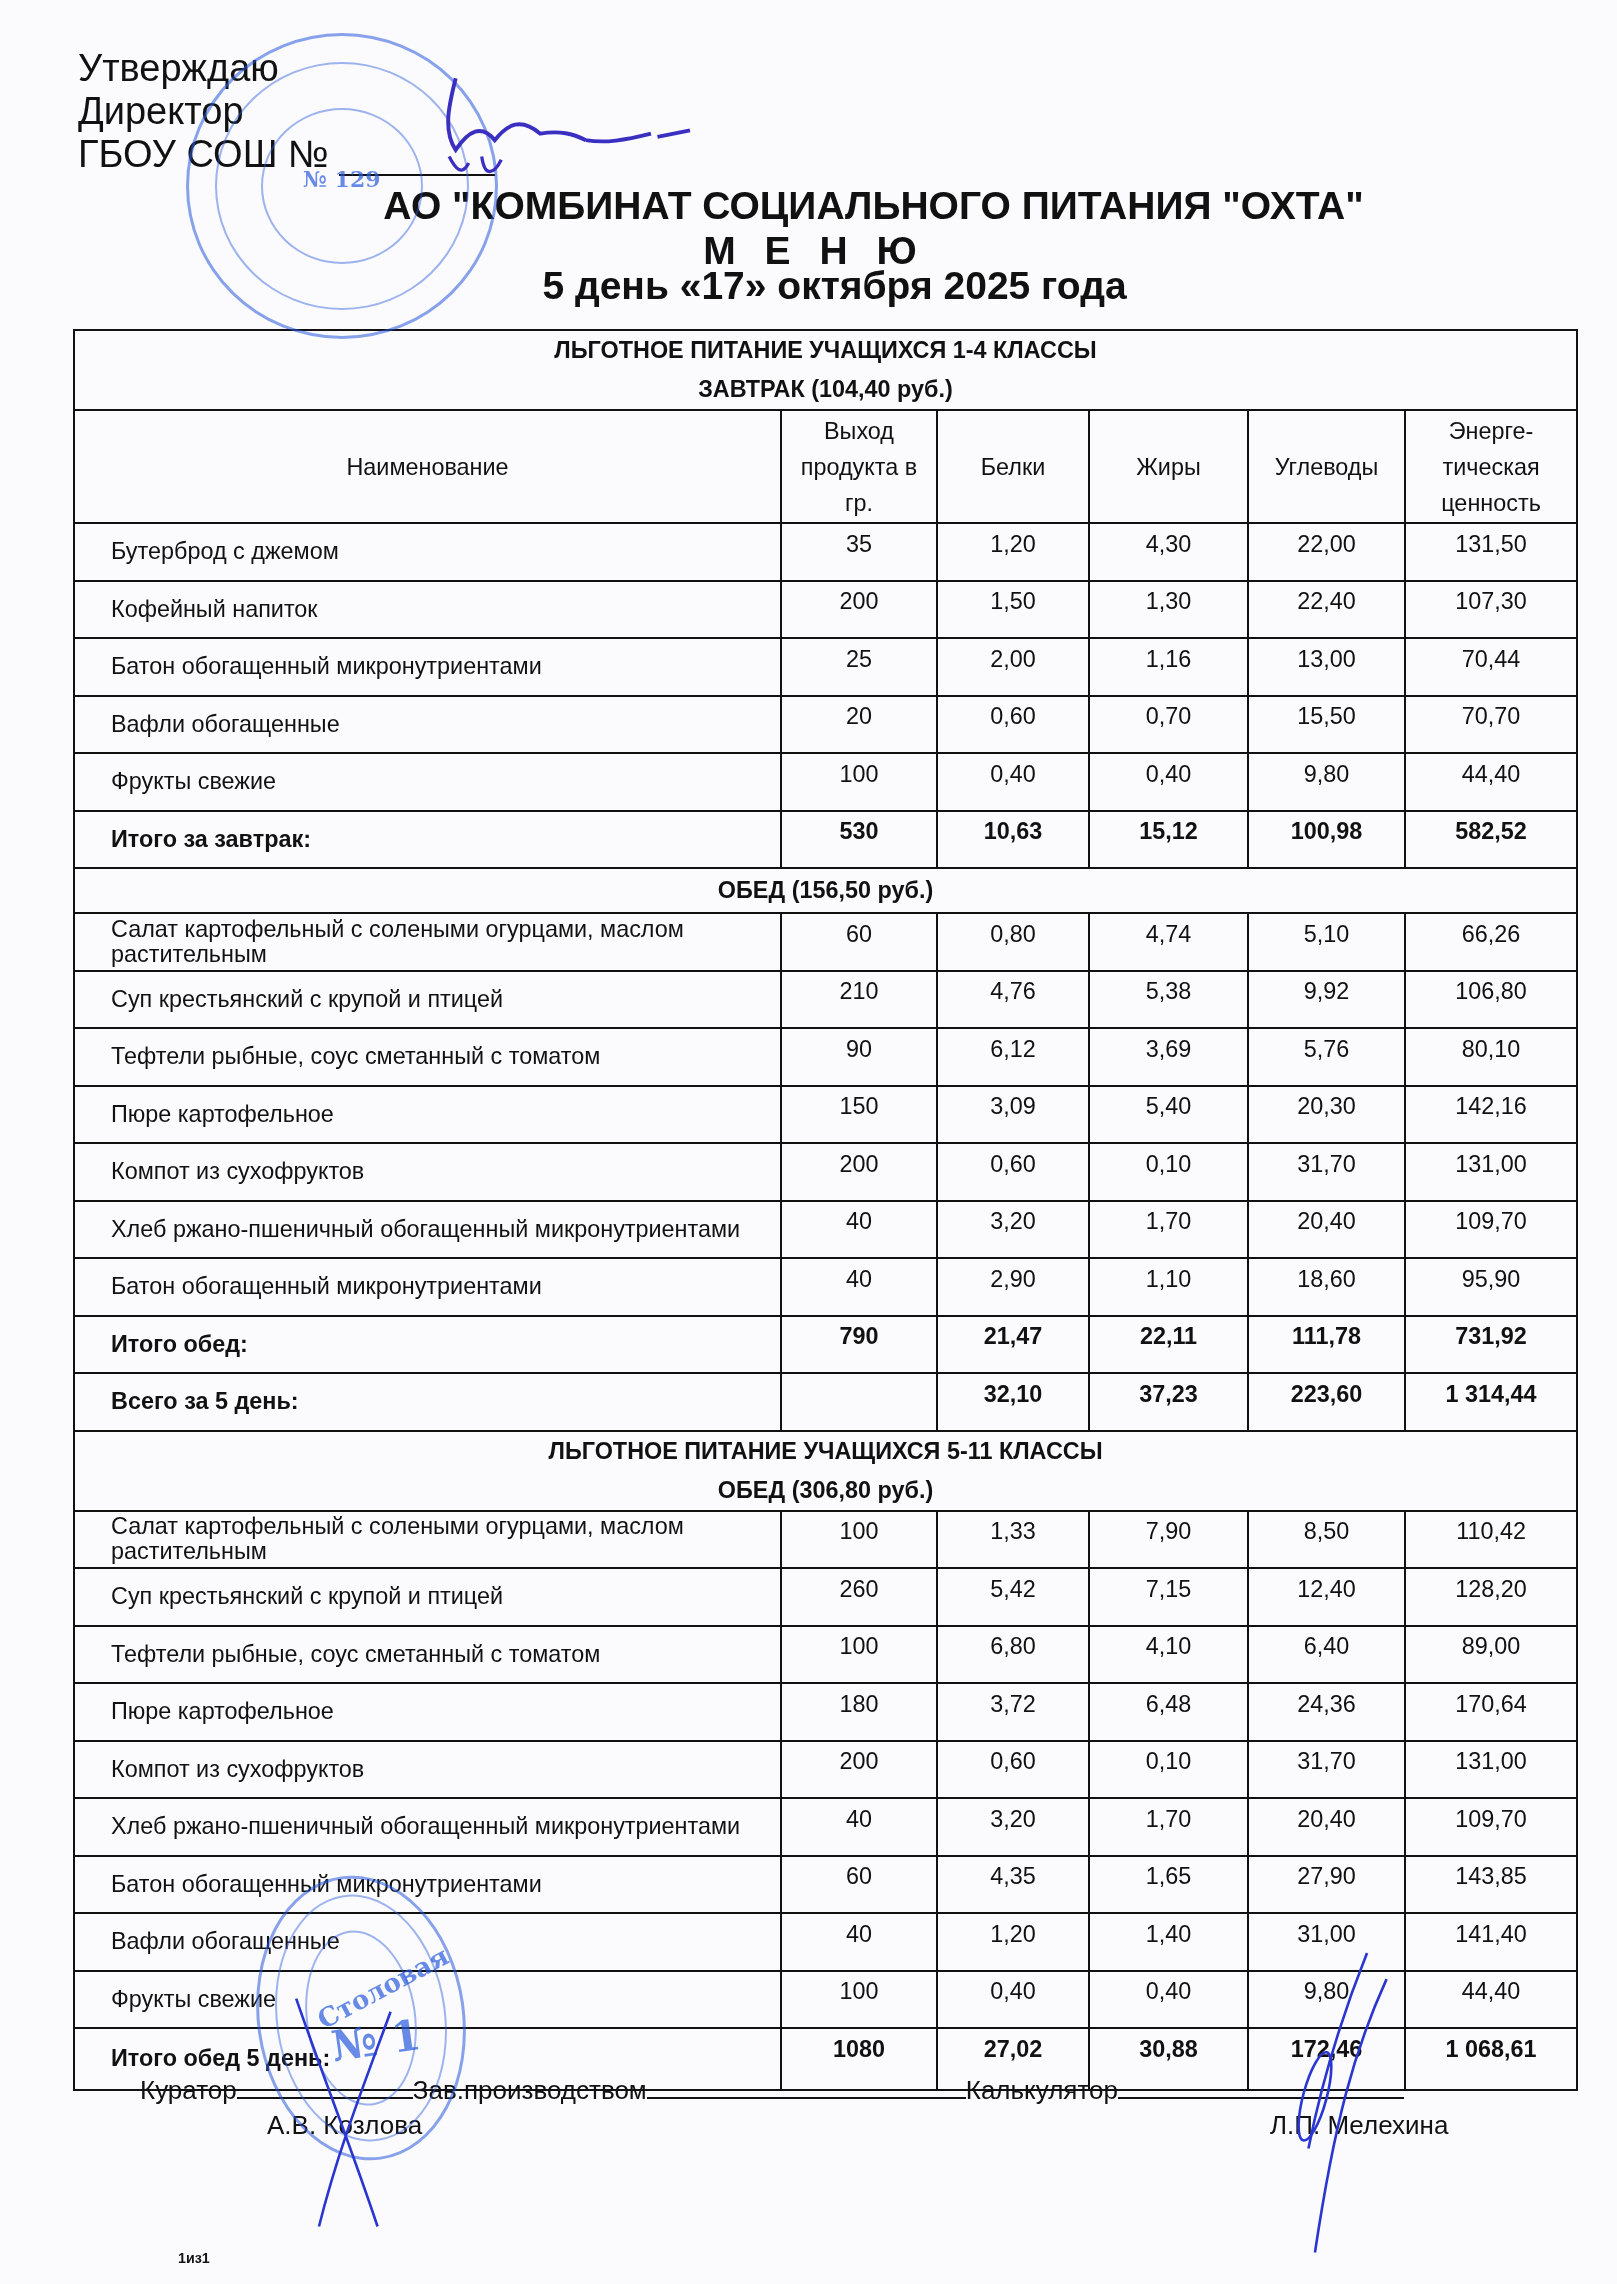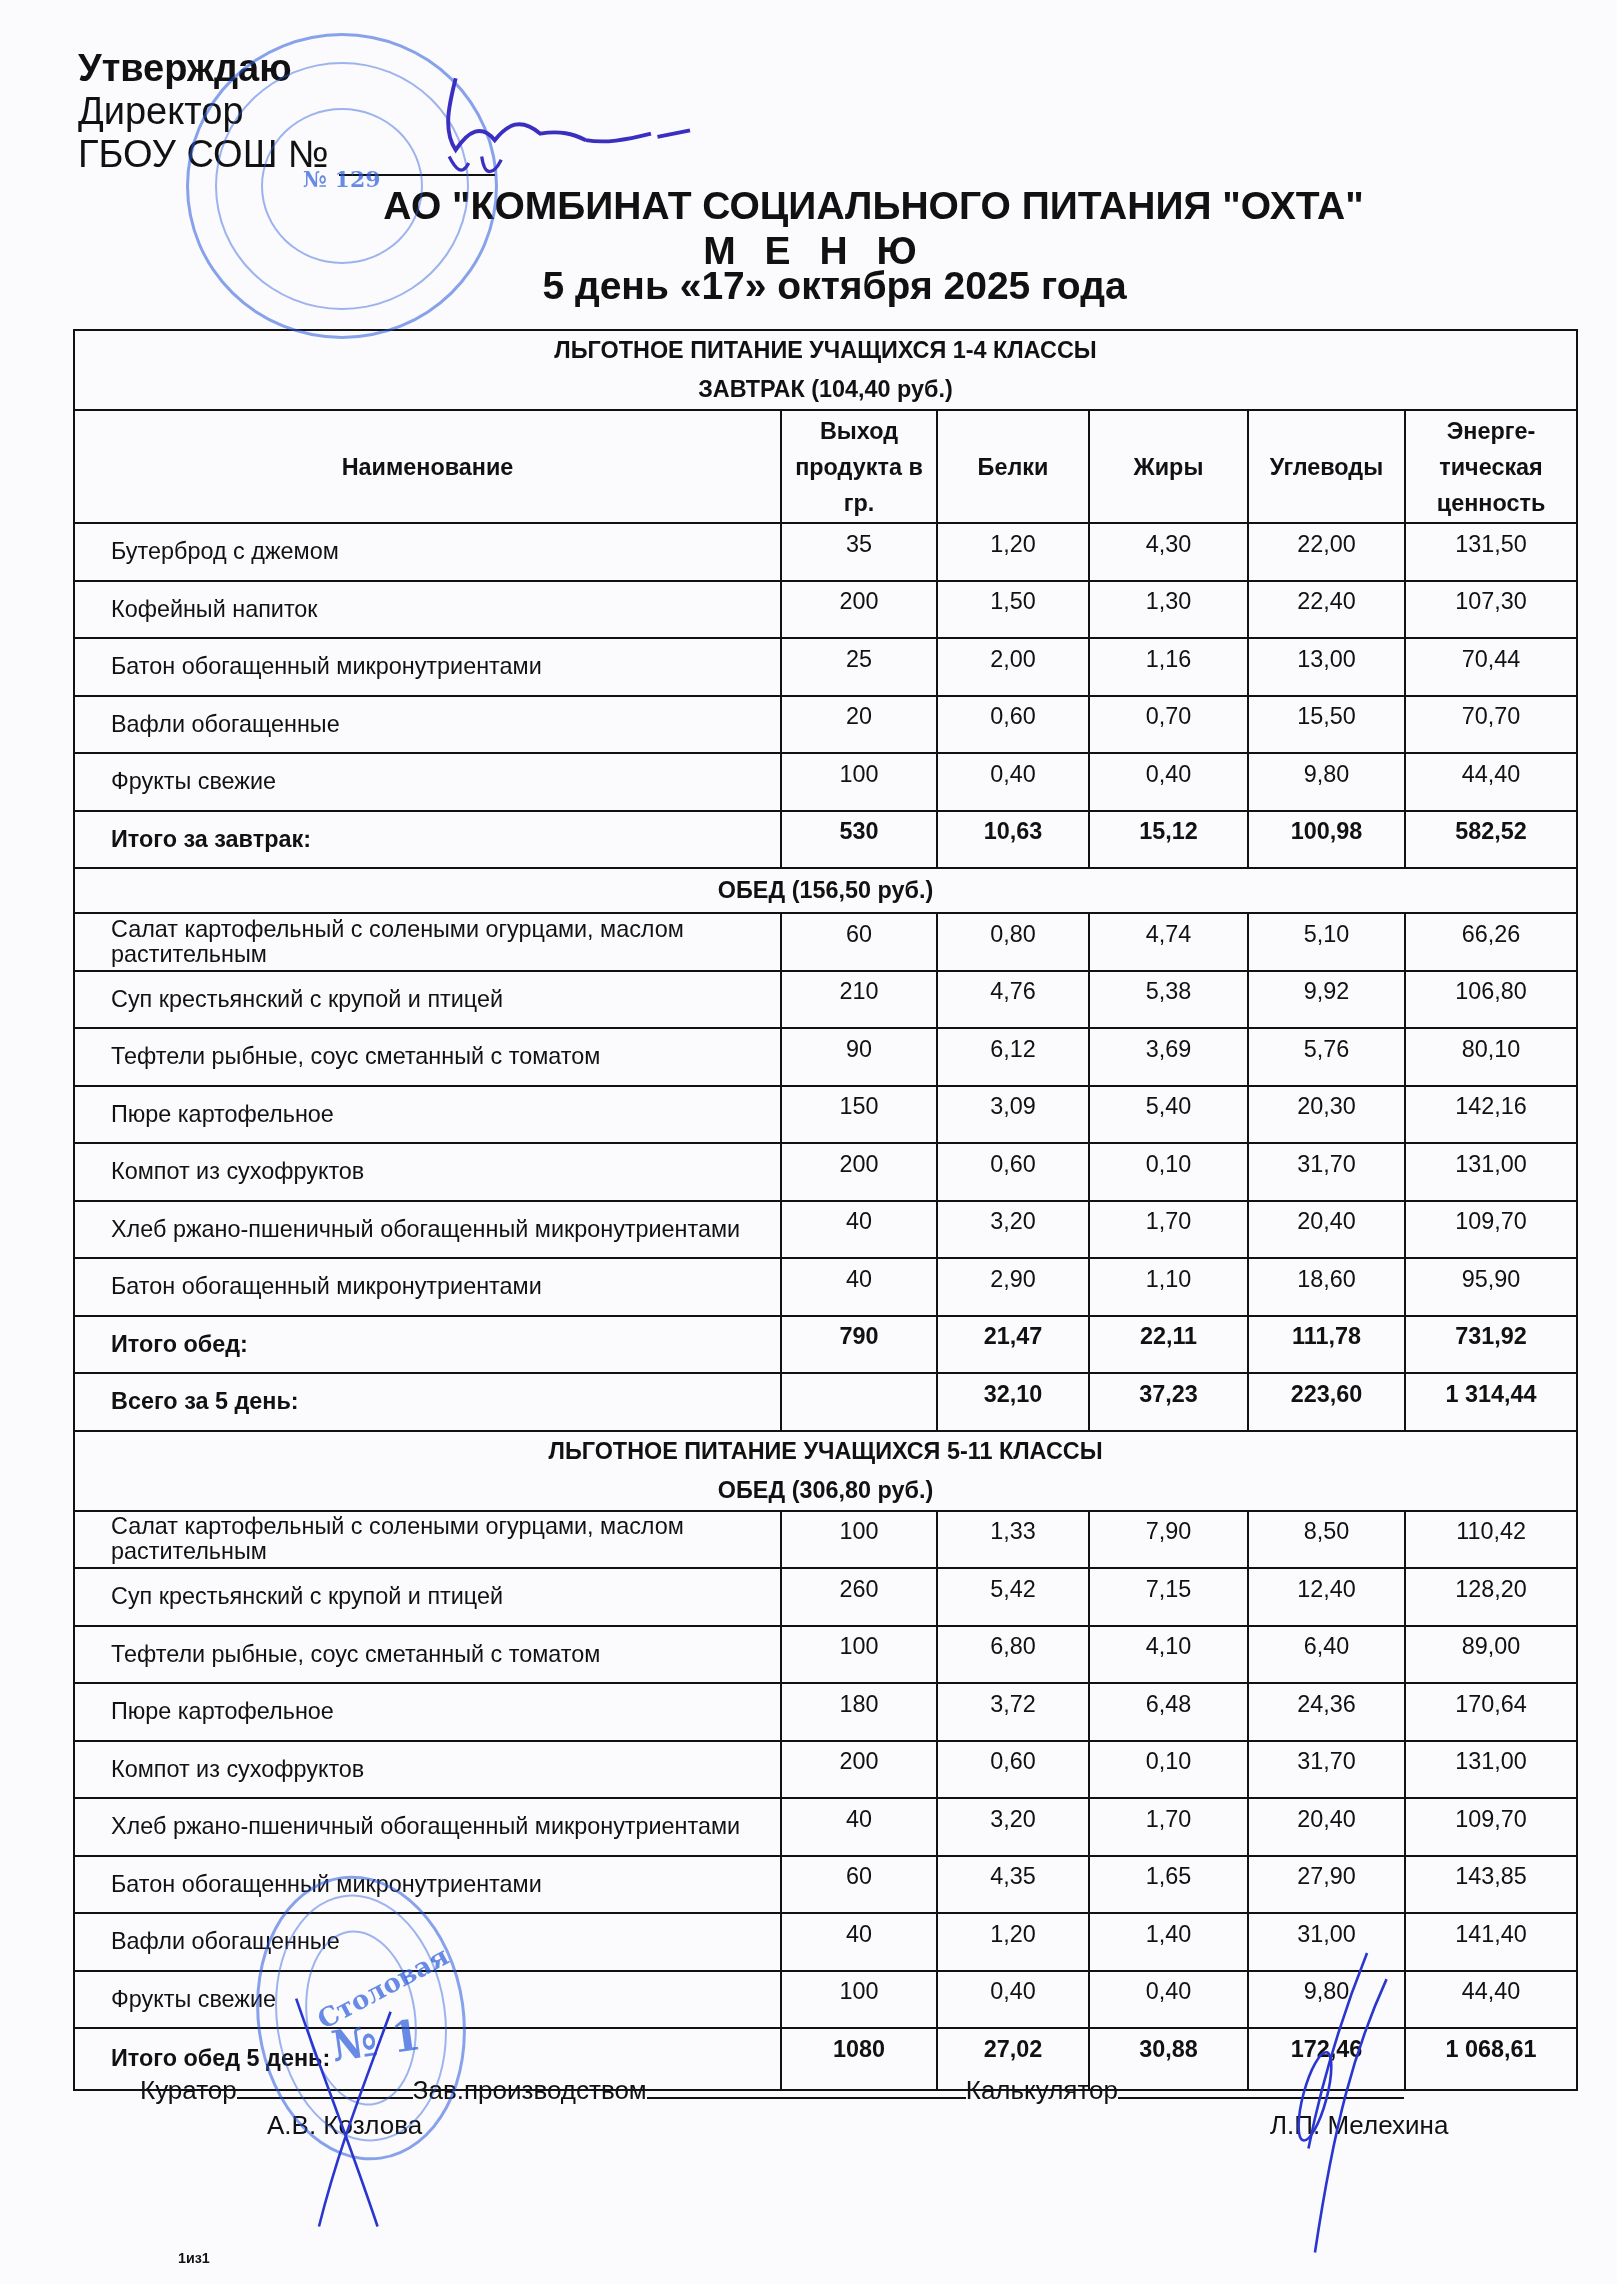--- a/index.html
+++ b/index.html
@@ -1,41 +1,41 @@
 <!DOCTYPE html>
 <html style="font-size:10.4px"><head>
 <meta charset="utf-8">
 <style>
   html, body { margin: 0; padding: 0; }
   body {
     width: 1617px; height: 2284px; background: #fbfbfd; position: relative; overflow: hidden;
     font-family: "Liberation Sans", "DejaVu Sans", sans-serif; color: #111;
   }
   .approve { position: absolute; left: 78px; top: 47px; font-size: 38px; line-height: 43px; }
-  .approve .bold { font-weight: bold; }
+  .approve .bold { font-weight: normal; }
   .approve .num-line { display: inline-block; width: 156px; border-bottom: 2.6px solid #111; height: 33px; vertical-align: bottom; }
   .org-title { position: absolute; left: 0; width: 1617px; text-align: center; font-weight: bold; font-size: 39px; }
   .t1 { top: 184px; padding-left: 130px; box-sizing: border-box; }
   .t2 { top: 229px; letter-spacing: 9px; padding-left: 12px; box-sizing: border-box; }
   .t3 { top: 264px; padding-left: 52px; box-sizing: border-box; }
 
   table.menu {
     position: absolute; left: 73px; top: 329px; width: 1503px;
     border-collapse: collapse; table-layout: fixed;
   }
   table.menu td, table.menu th { border: 2px solid #111; padding: 0 6.5px; font-size: 23.4px; }
   table.menu col.c-name { width: 707px; }
   table.menu col.c-out { width: 156px; }
   table.menu col.c-b { width: 152px; }
   table.menu col.c-z { width: 159px; }
   table.menu col.c-u { width: 157px; }
   table.menu col.c-e { width: 172px; }
   .section-head td { text-align: center; font-weight: bold; font-size: 34px; line-height: 39px; padding: 9px 0 2.6px 0; border-bottom: 2.6px solid #111; }
   .subsection-head td { text-align: center; font-weight: bold; font-size: 34px; line-height: 39px; padding: 1.3px 0 0 0; height: 43px; }
-  .col-head th { font-weight: bold; font-size: 22px; line-height: 36px; height: 111px; text-align: center; }
+  .col-head th { font-weight: normal; font-size: 22px; line-height: 36px; height: 111px; text-align: center; }
   .row td { height: 49px; }
   .row td.name { text-align: left; line-height: 25px; padding-left: 36px; }
   .row td.num { text-align: center; vertical-align: top; padding-top: 6.5px; }
   .row.tall td { height: 53px; }
   .row.total td { font-weight: bold; }
   .row.total td.name { font-size: 23.4px; }
 
   .signatures { position: absolute; left: 96px; top: 2074px; width: 1432px; font-size: 26px; margin-left: 44px; }
   .sig-line { display: inline-block; border-bottom: 2.6px solid #111; height: 23.4px; vertical-align: baseline; }
   .sig-names { position: absolute; top: 36px; font-size: 26px; }

